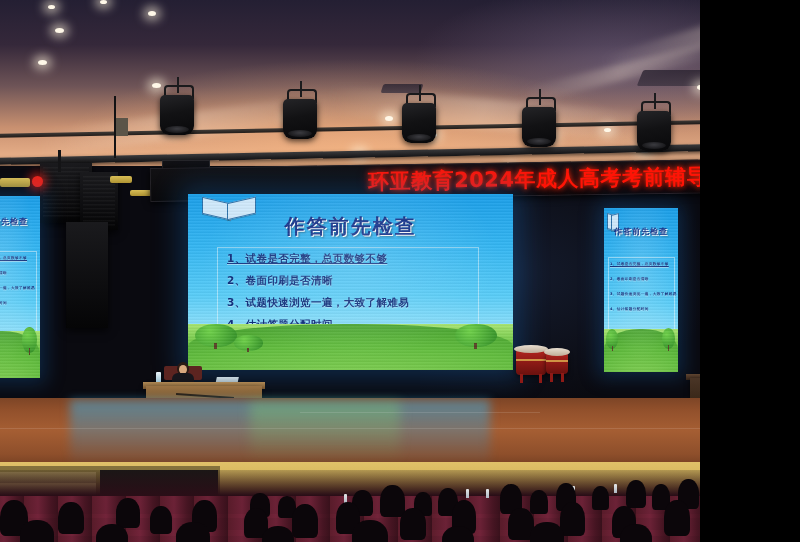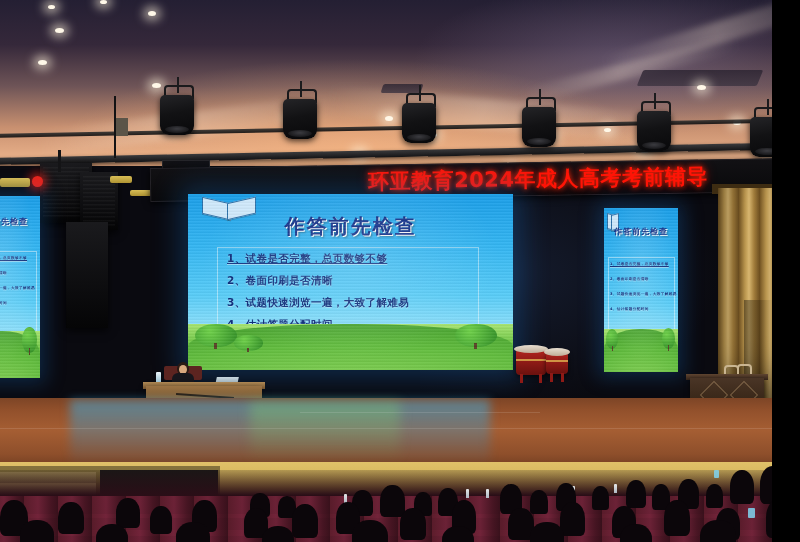--- a/index.html
+++ b/index.html
@@ -1,17 +1,17 @@
 <!DOCTYPE html>
 <html><head>
 <meta charset="utf-8">
 <style>
   html,body{margin:0;padding:0;background:#000;}
   body{font-family:"Liberation Sans","DejaVu Sans",sans-serif;}
-  #stage{position:relative;width:772px;height:542px;overflow:hidden;background:#c2410c;}
+  #stage{position:relative;width:700px;height:542px;overflow:hidden;background:#c2410c;}
 
   
   .ceiling{position:absolute;left:0;top:0;width:800px;height:172px;
     background:
       radial-gradient(ellipse 420px 130px at 44% 150px, rgba(255,186,130,.55), rgba(255,170,120,0) 70%),
       radial-gradient(ellipse 300px 110px at 78% 60px, rgba(120,105,135,.55), rgba(90,80,110,0) 70%),
       linear-gradient(180deg,#241f33 0%, #35283a 26%, #6e5457 50%, #c89070 74%, #e8b089 92%, #d79a74 100%);}
   .ceiling-sweep{position:absolute;background:linear-gradient(100deg,rgba(255,255,255,0) 0%,rgba(255,235,215,.30) 45%,rgba(255,255,255,0) 100%);
     filter:blur(3px);}
   .cs1{left:40px;top:112px;width:300px;height:26px;transform:rotate(-7deg);}

